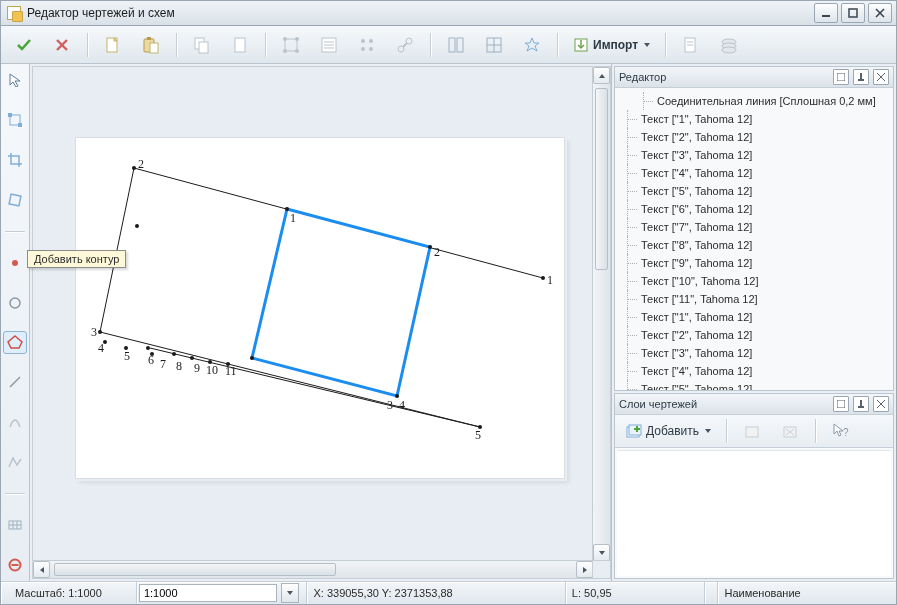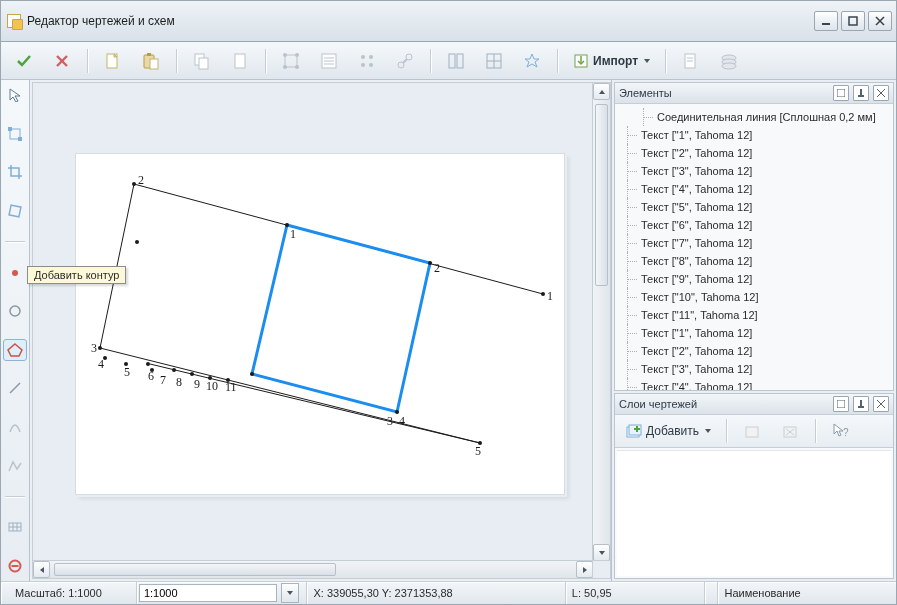--- a/index.html
+++ b/index.html
@@ -20,21 +20,21 @@
   }
   html, body { margin:0; padding:0; font-family: "Tahoma", Arial, sans-serif; font-size:12px; color:var(--text); }
   .window {
     width:897px; height:605px; box-sizing:border-box;
     background:linear-gradient(#e8eef3,#d7dfe6);
     border:1px solid var(--win-border);
     display:flex; flex-direction:column;
   }
   
   .titlebar {
-    height:24px; display:flex; align-items:center; padding:8px 4px;
+    height:24px; display:flex; align-items:center; padding:0 4px;
     background:linear-gradient(#eef3f7,#d9e1e8);
     border-bottom:1px solid var(--win-border);
   }
   .titlebar .appicon { width:14px; height:14px; margin:0 6px 0 2px; position:relative; }
   .titlebar .appicon::before { content:""; position:absolute; inset:0; border:1px solid #c9a54a; background:#fff; }
   .titlebar .appicon::after { content:""; position:absolute; right:-2px; bottom:-2px; width:9px; height:9px; background:#f3c351; border:1px solid #c9a54a; border-radius:1px; }
   .titlebar .title { flex:1; white-space:nowrap; overflow:hidden; text-overflow:ellipsis; font-size:12px; color:#1d1d1d; }
   .winbtn {
     width:22px; height:18px; margin-left:3px; border:1px solid #9aa7b2; border-radius:2px;
     background:linear-gradient(#fdfefe,#dde4eb); display:flex; align-items:center; justify-content:center;
@@ -475,21 +475,21 @@
             </div>
         </div>
         <div class="scroll-corner"></div>
       </div>
     </div>
 
     <div class="right-col">
 
       <div class="panel" style="flex:1; min-height:0;">
         <div class="panel-head">
-          <span class="ptitle">Элементы</span>
+          <span class="ptitle">Редактор</span>
           <div class="pbtn">
               <svg width="8" height="8">
                 <rect x="0" y="0" width="8" height="8" fill="none" stroke="#55616c"></rect>
               </svg>
             </div>
           <div class="pbtn">
               <svg width="8" height="8">
                 <rect x="3" y="0" width="2" height="6" fill="#55616c"></rect>
                 <rect x="1" y="6" width="6" height="2" fill="#55616c"></rect>
               </svg>

